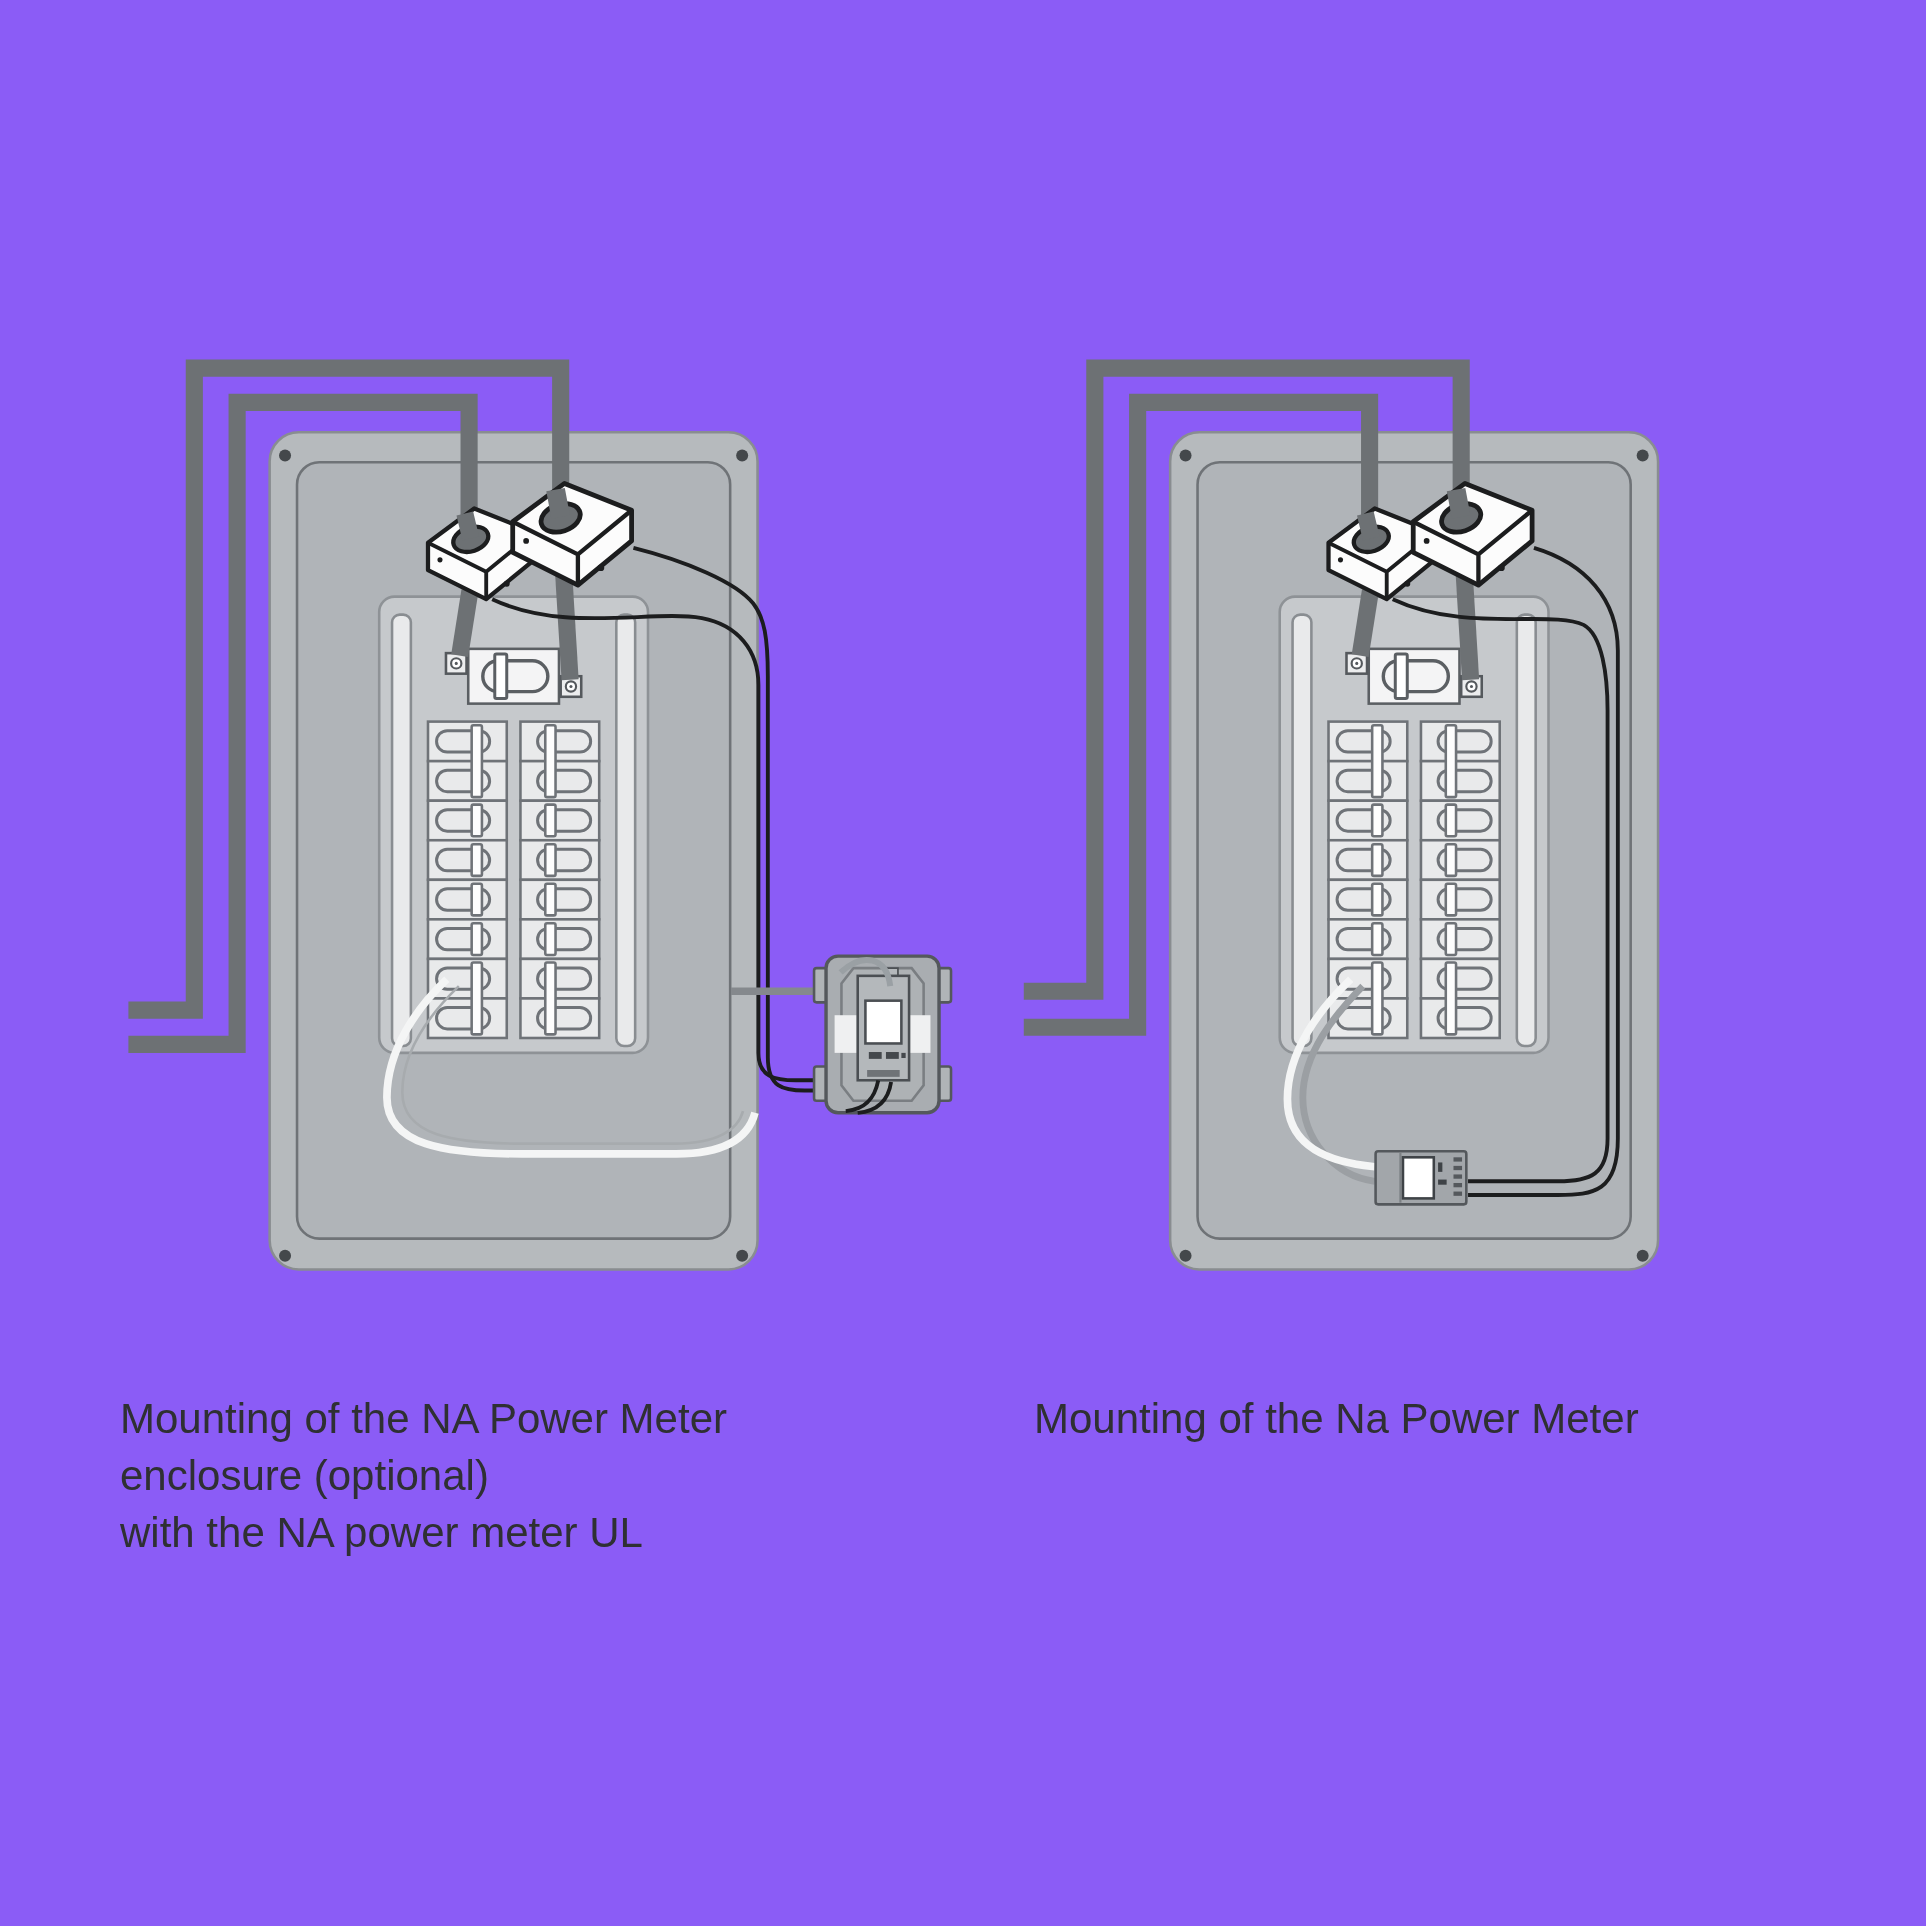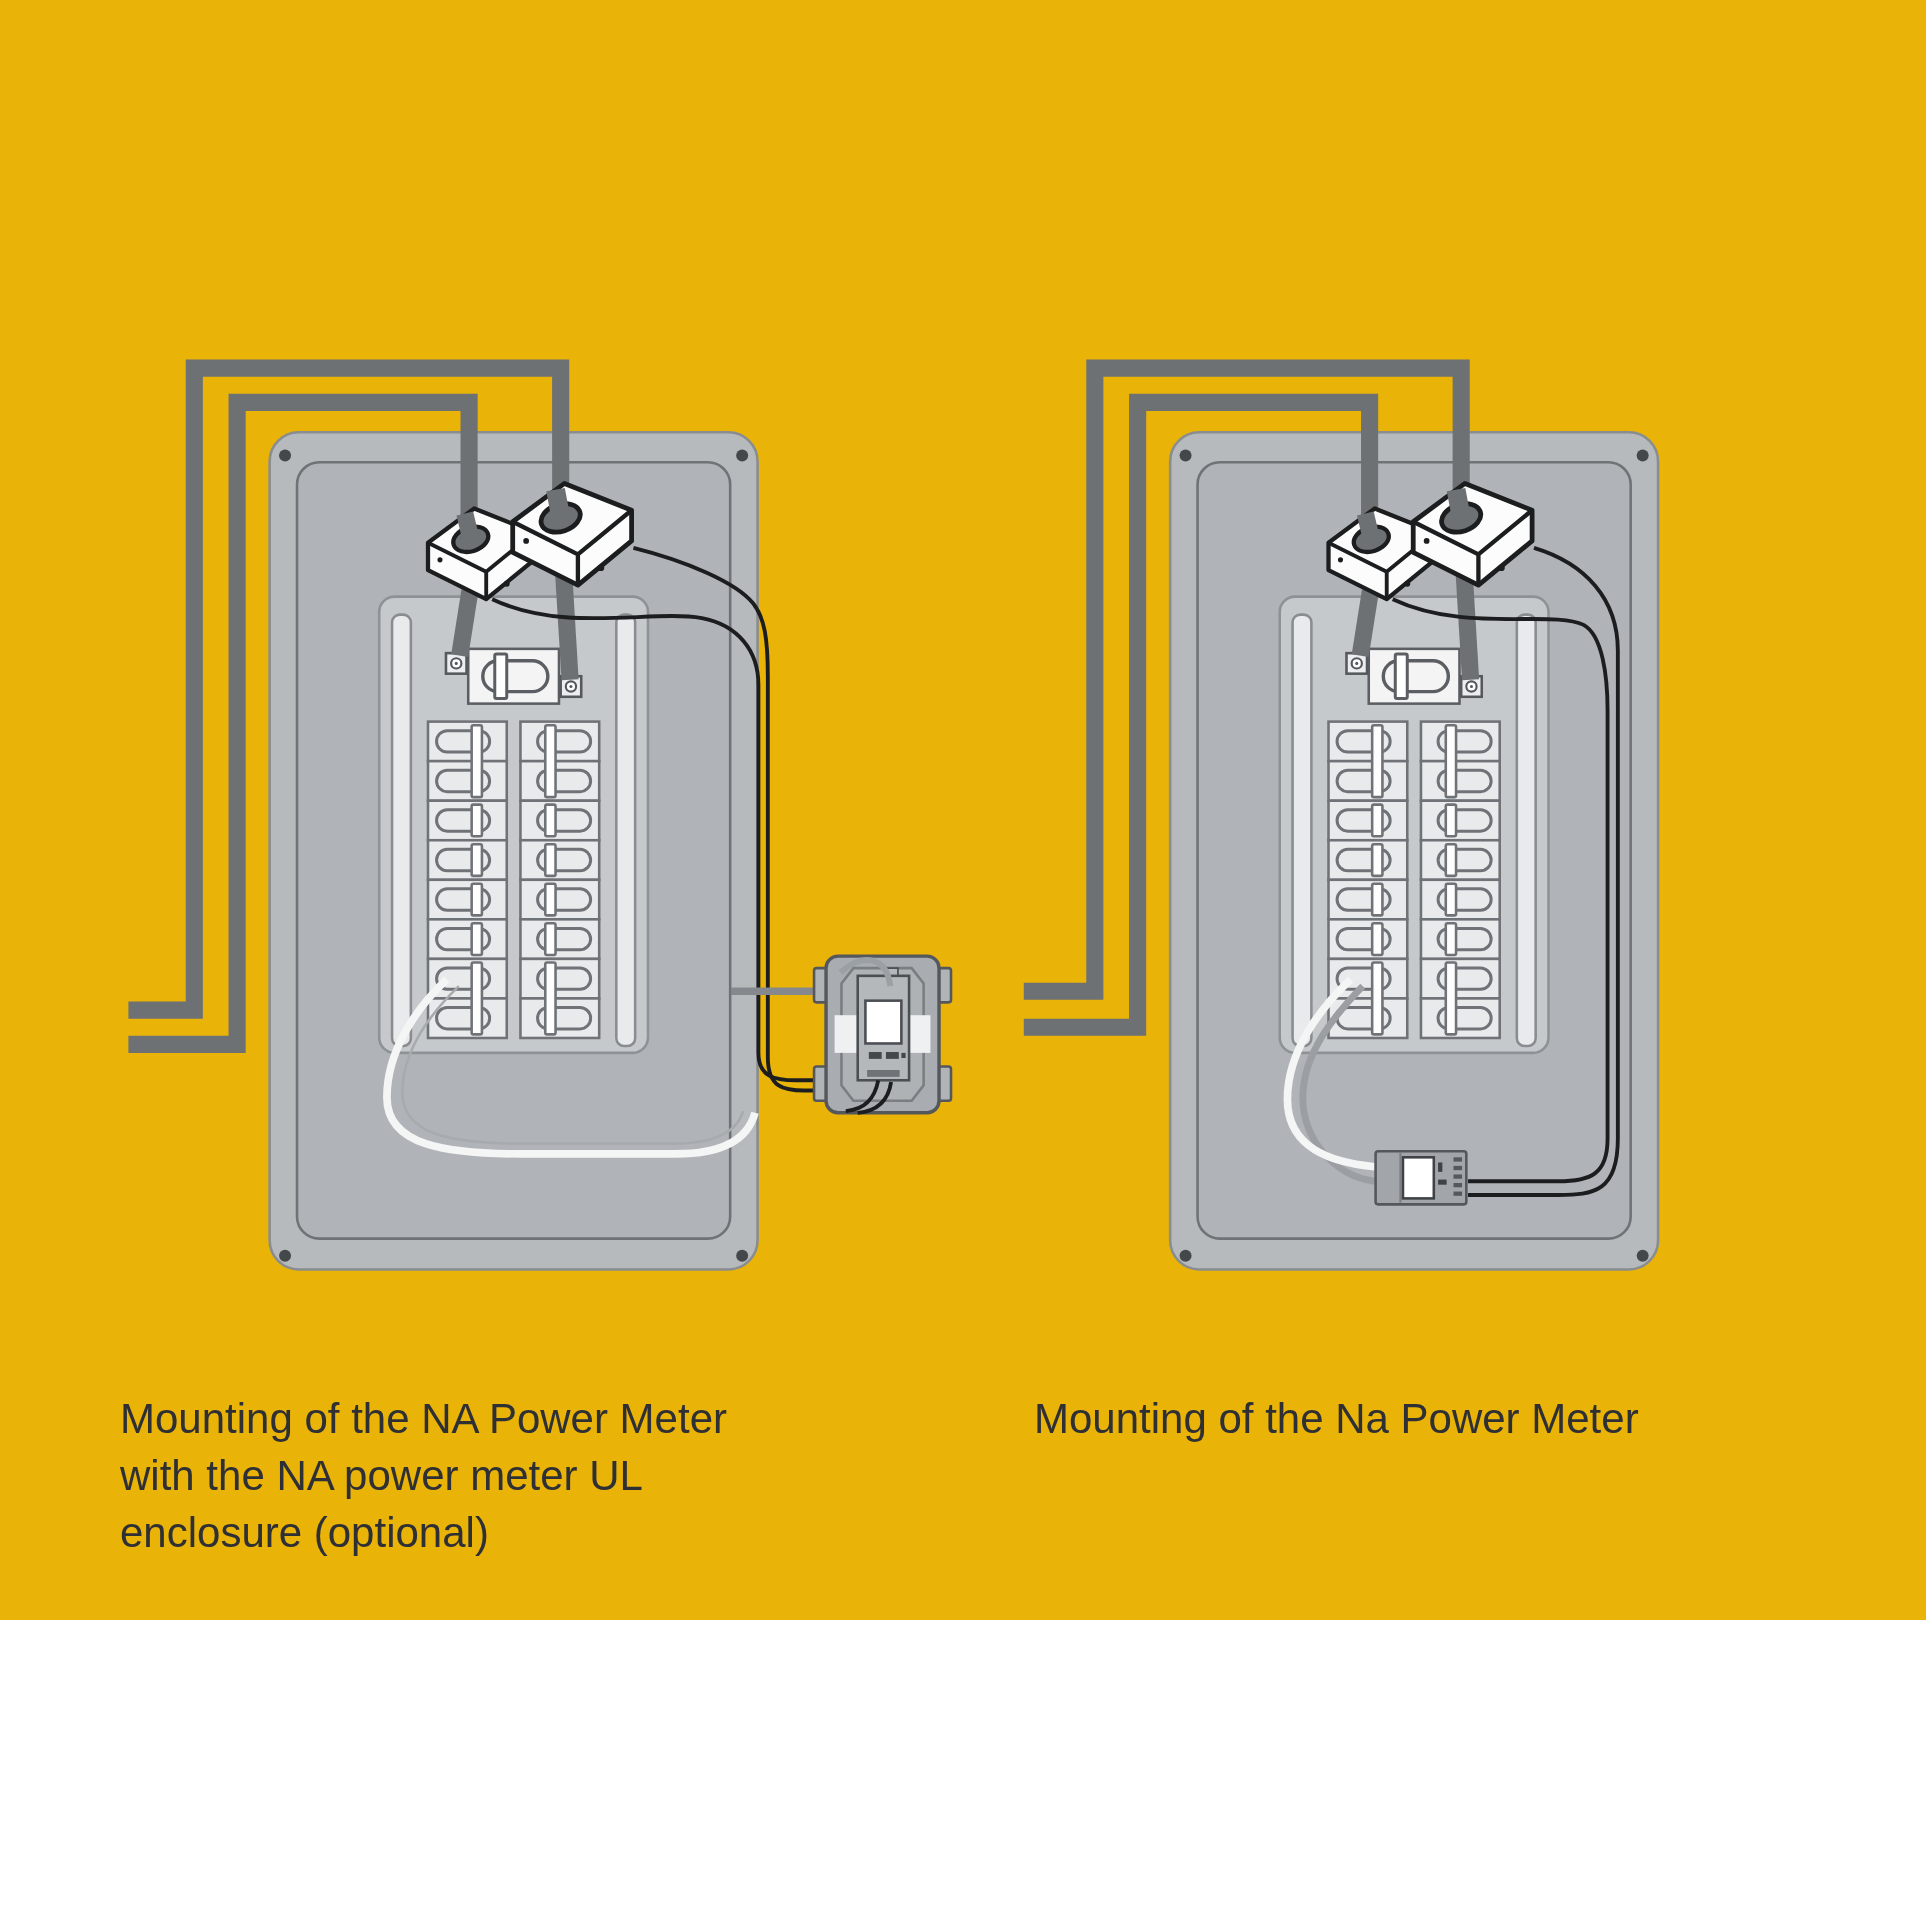--- a/index.html
+++ b/index.html
@@ -1,16 +1,16 @@
 <!DOCTYPE html>
 <html style="font-size:13.7px"><head>
 <meta charset="utf-8">
 <style>
   html,body{margin:0;padding:0;background:#ffffff;}
-  .page{position:relative;width:1926px;height:1620px;background:#eab308;overflow:hidden;
+  .page{position:relative;width:1926px;height:1926px;background:#8b5cf6;overflow:hidden;
         font-family:"Liberation Sans", sans-serif;}
   .diagram-svg{position:absolute;left:0;top:0;}
   .caption{position:absolute;font-size:42px;line-height:57px;color:#2f3033;
            letter-spacing:0px;font-family:"Liberation Sans", sans-serif;}
   .caption div{white-space:nowrap;}
   #caption-left{left:120px;top:1390px;}
   #caption-right{left:1034px;top:1390px;}
 </style>
 </head>
 <body>
@@ -184,22 +184,22 @@
       <rect x="1698" y="1362" width="10" height="5" fill="#55595d"></rect>
       <rect x="1698" y="1372" width="10" height="5" fill="#55595d"></rect>
       <rect x="1698" y="1382" width="10" height="5" fill="#55595d"></rect>
       <rect x="1698" y="1392" width="10" height="5" fill="#55595d"></rect>
     </g>
   </g>
 </svg>
 
 <div class="caption" id="caption-left">
   <div>Mounting of the NA Power Meter</div>
+  <div>enclosure (optional)</div>
   <div>with the NA power meter UL</div>
-  <div>enclosure (optional)</div>
 </div>
 
 <div class="caption" id="caption-right">
   <div>Mounting of the Na Power Meter</div>
 </div>
 
 </div>
 
 
 </body></html>

